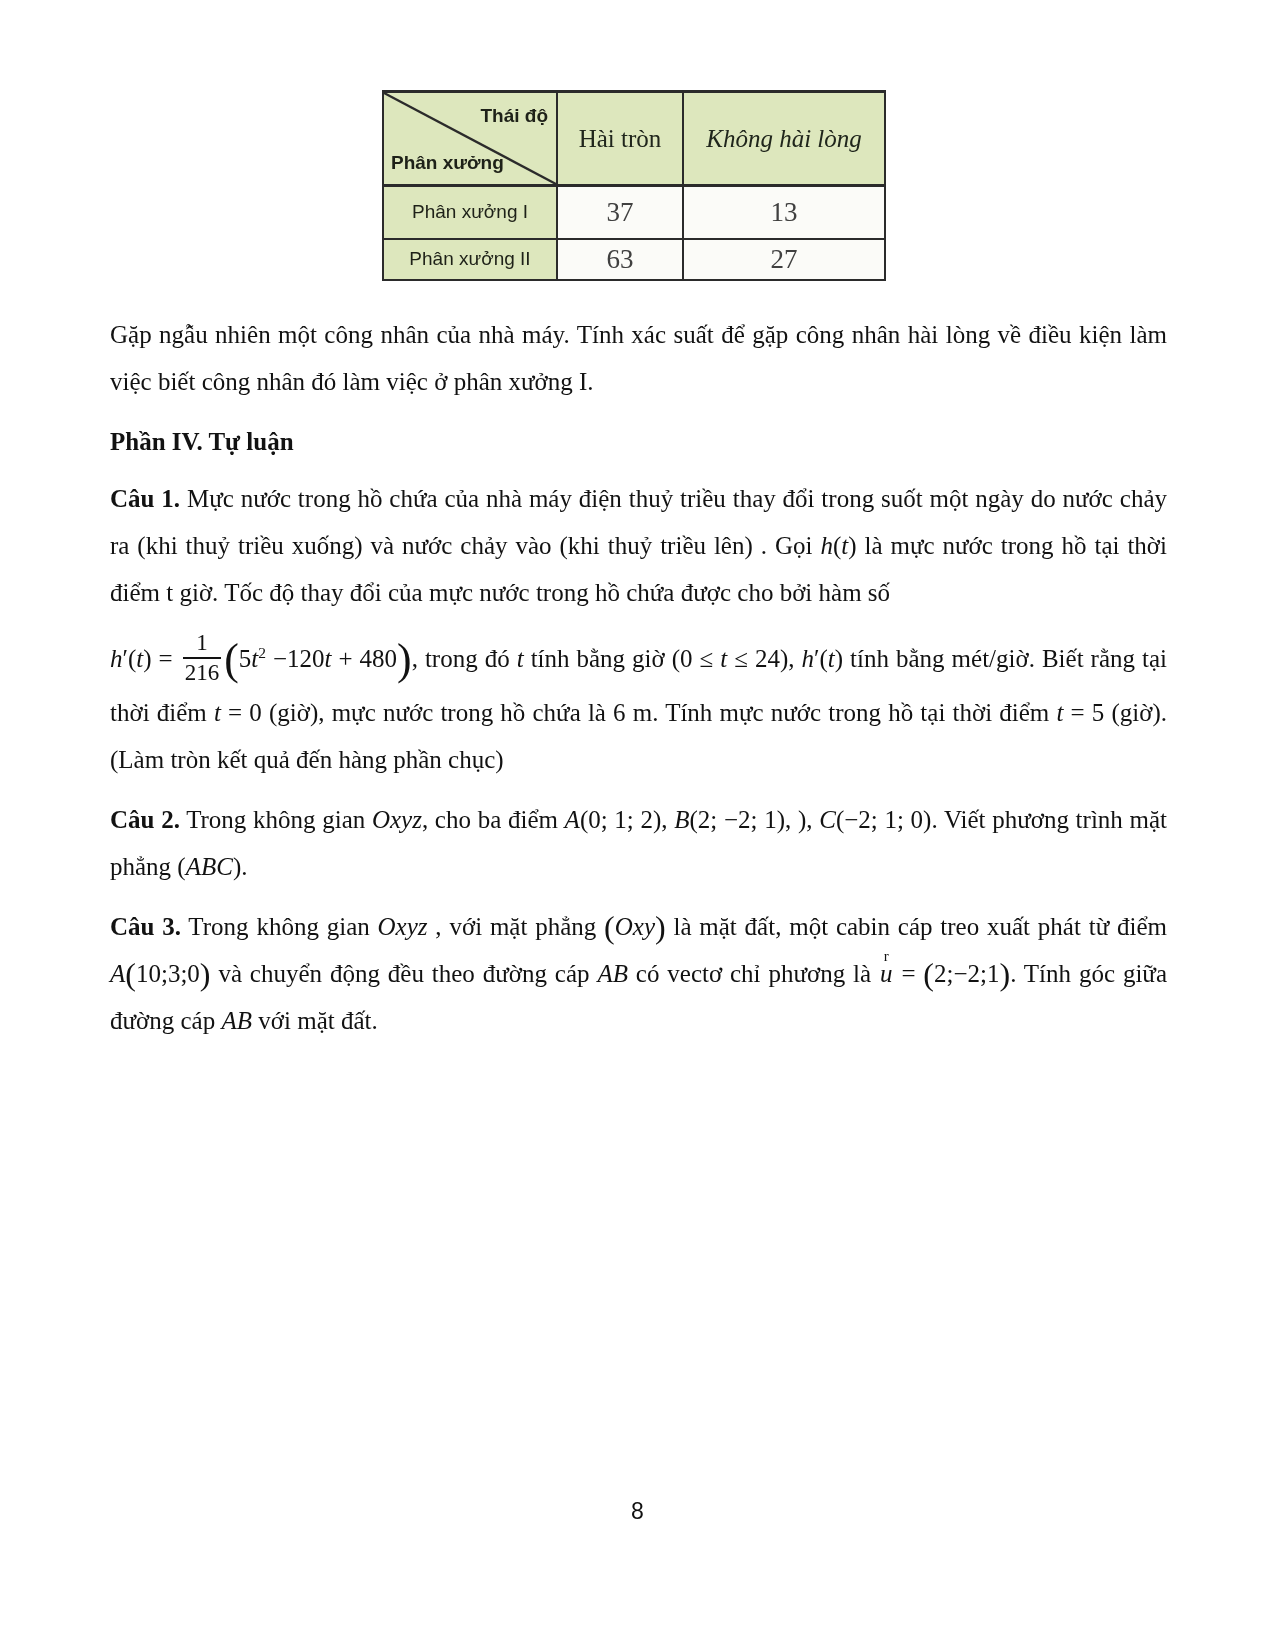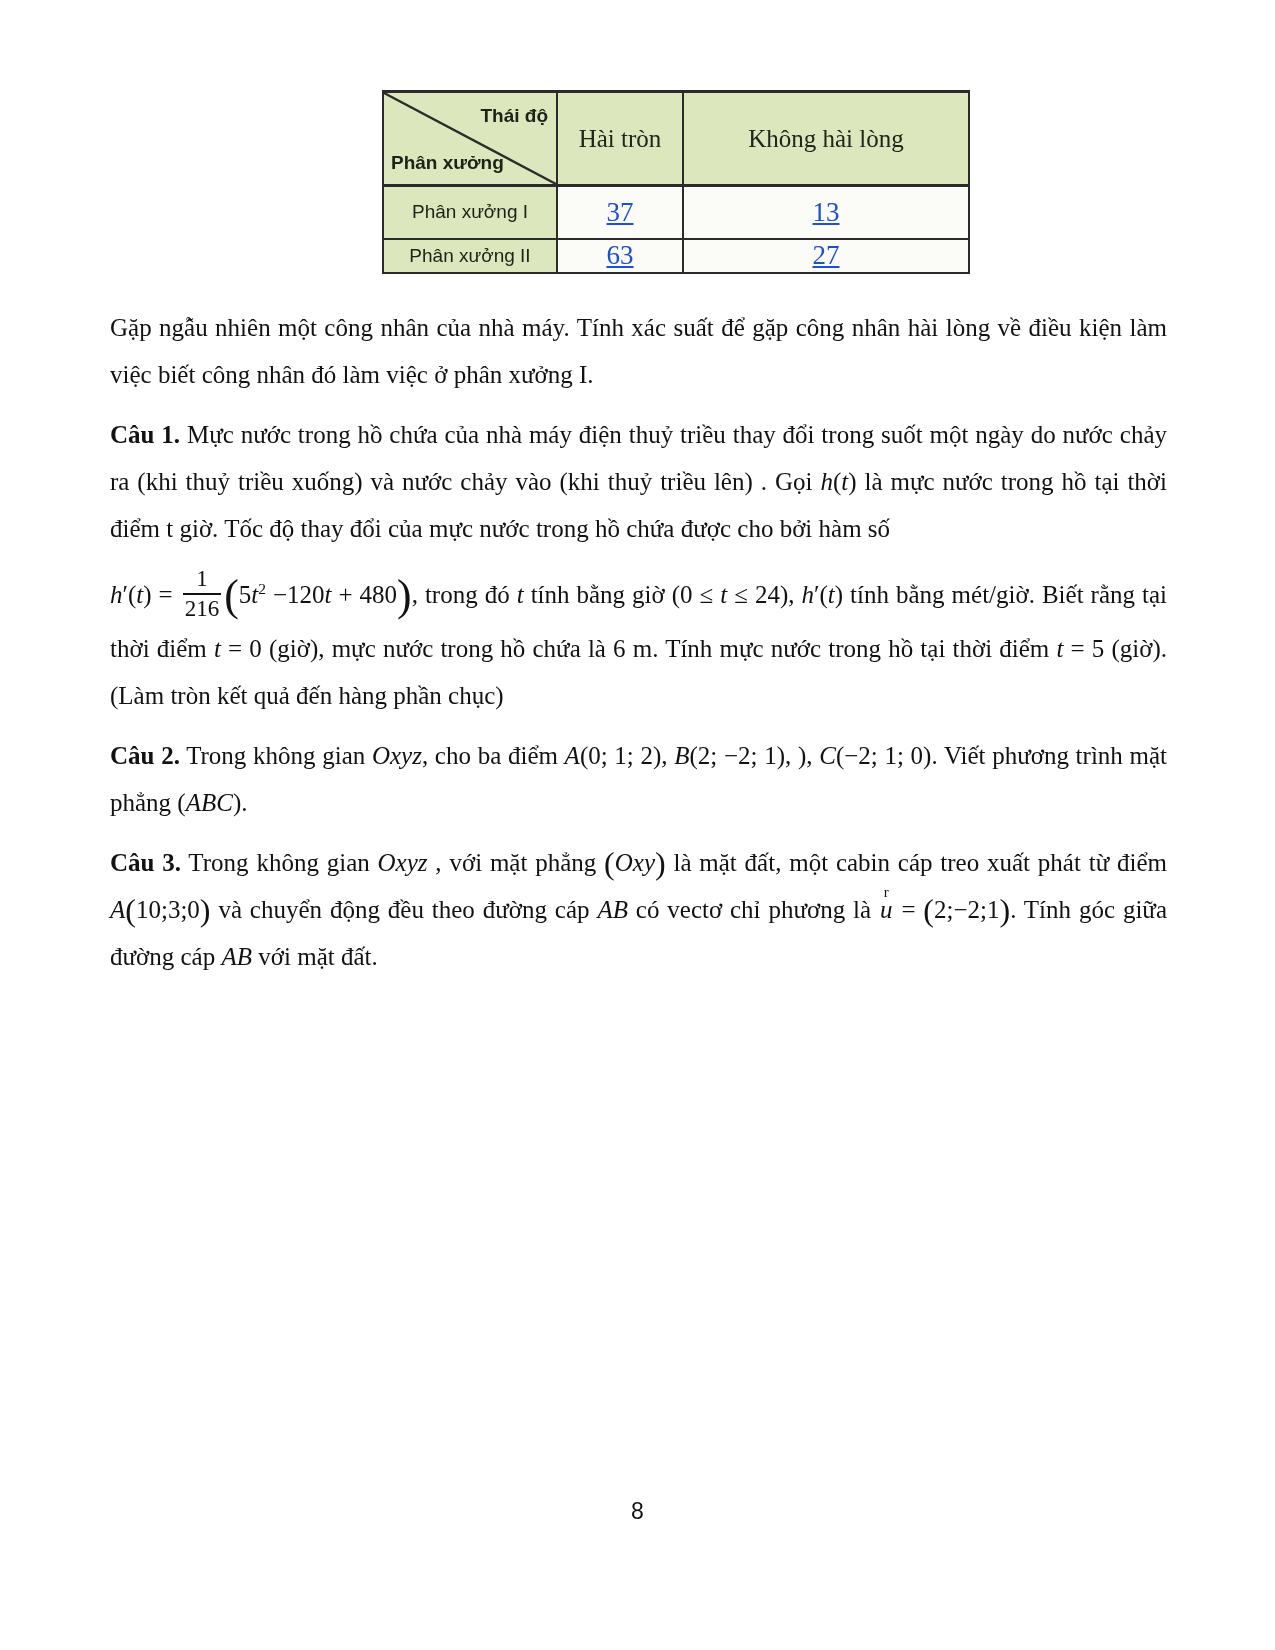--- a/index.html
+++ b/index.html
@@ -25,24 +25,24 @@
   }
   table.data td, table.data th {
     border: 2px solid var(--border, #2b2b2b);
     text-align: center;
     vertical-align: middle;
   }
   table.data .outer-top { border-top-width: 3px; }
   table.data .hdr-row td, table.data .hdr-row th { border-bottom-width: 3px; }
   .col-label { width: 174px; }
   .col-v1 { width: 126px; }
-  .col-v2 { width: 286px; }
+  .col-v2 { width: 202px; font-style: italic; }
   .hdr-row { height: 94px; }
   .data-row1 { height: 53px; }
-  .data-row2 { height: 34px; }
+  .data-row2 { height: 41px; }
   .hdr-bg { background: var(--header-bg, #dde7bd); }
   .cell-bg { background: var(--cell-bg, #fbfbf8); }
   .corner {
     position: relative;
     padding: 0;
   }
   .corner svg { position: absolute; inset: 0; width: 100%; height: 100%; }
   .corner-top, .corner-bottom {
     position: absolute;
     font-family: "Liberation Sans", sans-serif;
@@ -52,21 +52,21 @@
   }
   .corner-top { top: 12px; right: 8px; }
   .corner-bottom { bottom: 10px; left: 7px; }
   .col-hdr { font-size: 25px; font-weight: normal; color: #20261c; }
   .row-lbl {
     font-family: "Liberation Sans", sans-serif;
     font-weight: normal;
     font-size: 19px;
     color: #1e2118;
   }
-  .val { font-size: 27px; color: #1d4ed8; text-decoration: underline; }
+  .val { font-size: 27px; color: #404040; }
 
   
   .body-text p {
     font-size: 25px;
     line-height: 47px;
     text-align: justify;
     margin-bottom: 13px;
   }
   .body-text p.hdg {
     font-weight: bold;
@@ -140,20 +140,21 @@
         <td class="hdr-bg row-lbl">Phân xưởng II</td>
         <td class="cell-bg val">63</td>
         <td class="cell-bg val">27</td>
       </tr>
     </tbody>
       </table>
   </div>
 
   <div class="body-text">
     <p><span>Gặp ngẫu nhiên một công nhân của nhà máy. Tính xác suất để gặp công nhân hài lòng về điều kiện làm việc biết công nhân đó làm việc ở phân xưởng I.</span></p>
+    <p class="hdg"><span class="b">Phần IV. Tự luận</span></p>
     <p><span class="b">Câu 1.</span><span> Mực nước trong hồ chứa của nhà máy điện thuỷ triều thay đổi trong suốt một ngày do nước chảy ra (khi thuỷ triều xuống) và nước chảy vào (khi thuỷ triều lên) . Gọi  </span><span class="i">h</span><span>(</span><span class="i">t</span><span>) là mực nước trong hồ tại thời điểm t giờ. Tốc độ thay đổi của mực nước trong hồ chứa được cho bởi hàm số</span></p>
     <p><span class="i">h</span><span>′(</span><span class="i">t</span><span>) = </span><span class="frac">
           <span class="num">1</span>
           <span class="den">216</span>
         </span><span class="bigp">(</span><span>5</span><span class="i">t</span><span class="sup">2</span><span> −120</span><span class="i">t</span><span> + 480</span><span class="bigp">)</span><span>,  trong đó  </span><span class="i">t</span><span>  tính bằng giờ  (0 ≤ </span><span class="i">t</span><span> ≤ 24),  </span><span class="i">h</span><span>′(</span><span class="i">t</span><span>)  tính bằng mét/giờ. Biết rằng tại thời điểm  </span><span class="i">t</span><span> = 0  (giờ), mực nước trong hồ chứa là 6 m. Tính mực nước trong hồ tại thời điểm  </span><span class="i">t</span><span> = 5  (giờ). (Làm tròn kết quả đến hàng phần chục)</span></p>
     <p><span class="b">Câu 2.</span><span> Trong không gian  </span><span class="i">Oxyz</span><span>,  cho ba điểm </span><span class="i">A</span><span>(0; 1; 2), </span><span class="i">B</span><span>(2; −2; 1), ), </span><span class="i">C</span><span>(−2; 1; 0). Viết phương trình mặt phẳng  (</span><span class="i">ABC</span><span>).</span></p>
     <p><span class="b">Câu 3.</span><span> Trong không gian  </span><span class="i">Oxyz</span><span> , với mặt phẳng  </span><span class="lg">(</span><span class="i">Oxy</span><span class="lg">)</span><span>  là mặt đất, một cabin cáp treo xuất phát từ điểm  </span><span class="i">A</span><span class="lg">(</span><span>10;3;0</span><span class="lg">)</span><span>  và chuyển động đều theo đường cáp  </span><span class="i">AB</span><span>  có vectơ chỉ phương là  </span><span class="vec"><span class="vec-r">r</span><span class="vec-b">u</span></span><span> = </span><span class="lg">(</span><span>2;−2;1</span><span class="lg">)</span><span>.  Tính góc giữa đường cáp  </span><span class="i">AB</span><span>  với mặt đất.</span></p>
   </div>
 
 </div>

